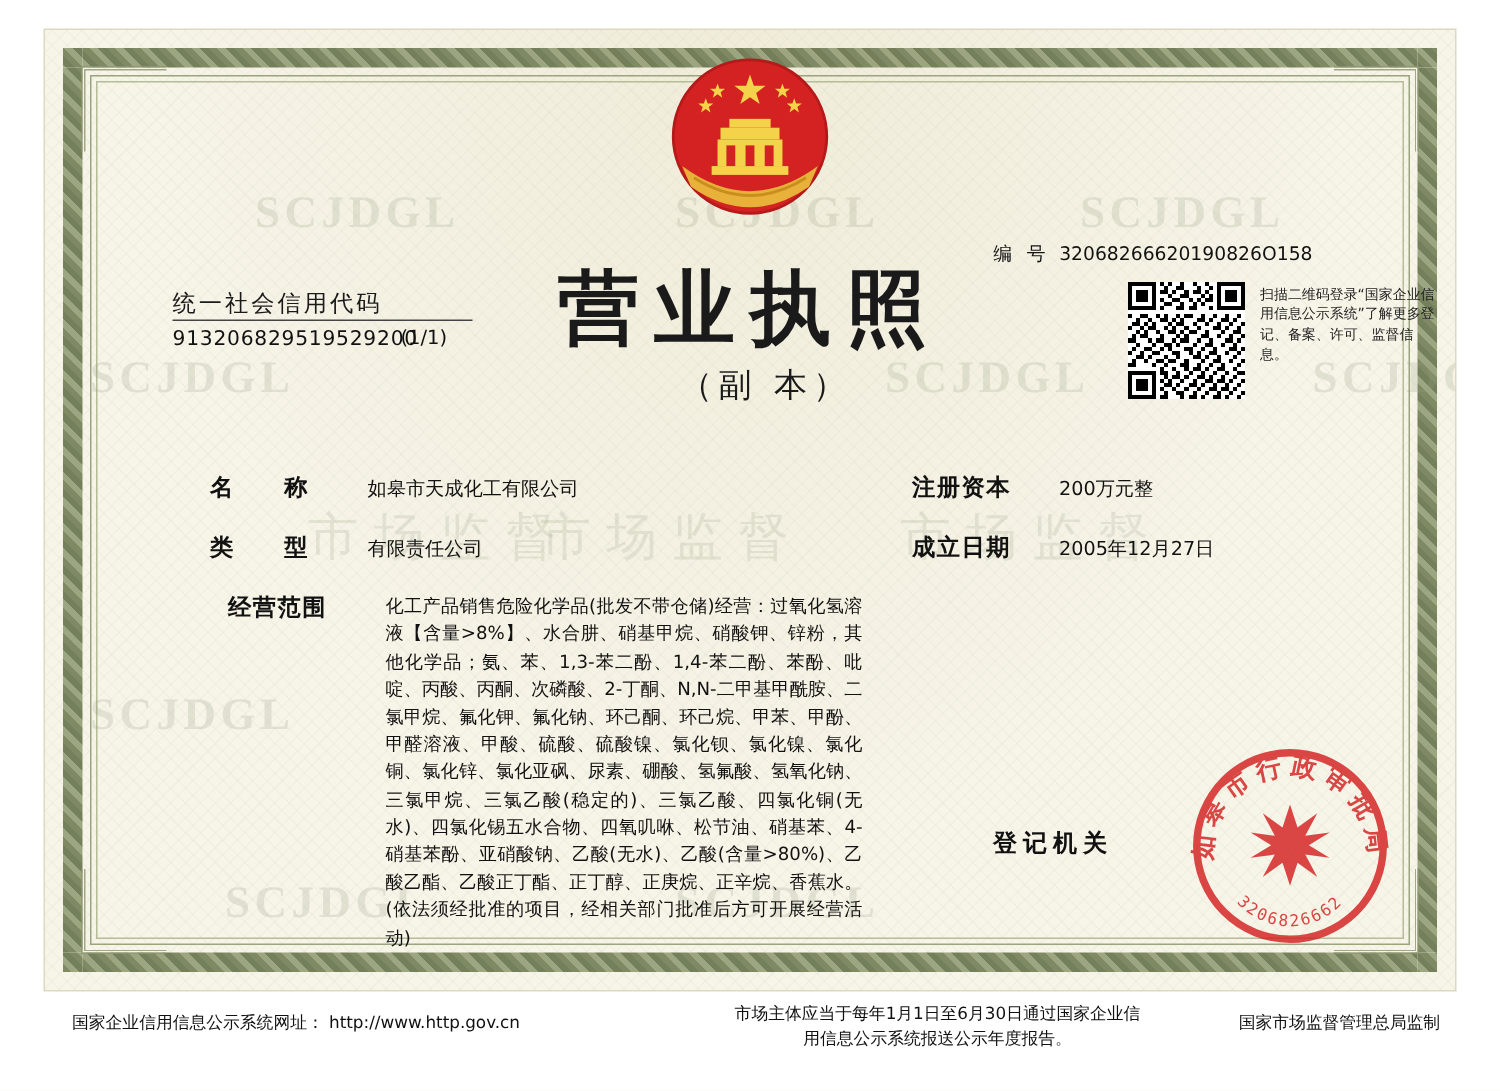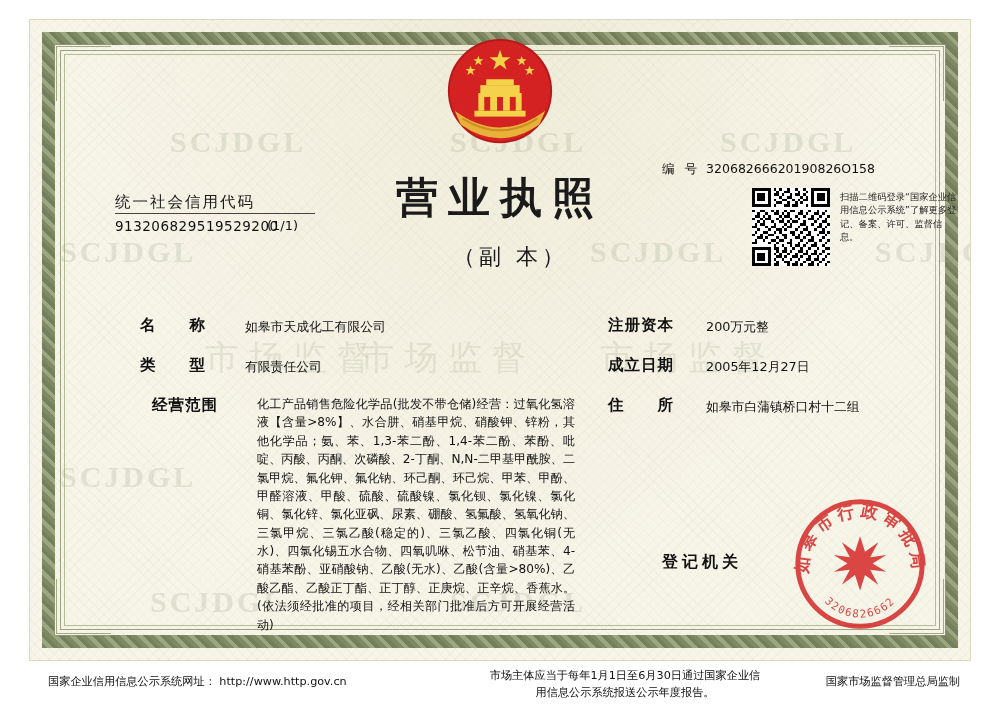--- a/index.html
+++ b/index.html
@@ -131,21 +131,21 @@
 
   
   .title-main {
     position: absolute;
     left: 0;
     right: 0;
     top: 150px;
     text-align: center;
     font-family: "DejaVu Sans", sans-serif;
     font-weight: bold;
-    font-size: 42px;
+    font-size: 54px;
     letter-spacing: 10px;
     color: #1a1a1a;
   }
   .title-sub {
     position: absolute;
     left: 0;
     right: 0;
     top: 222px;
     text-align: center;
     font-size: 22px;
@@ -641,24 +641,20 @@
 
       <div class="fields-right">
         <div class="row" style="height:22px;">
           <span class="flabel sp0">注册资本</span>
           <span class="fvalue">200万元整</span>
         </div>
         <div class="row" style="height:22px;">
           <span class="flabel sp0">成立日期</span>
           <span class="fvalue">2005年12月27日</span>
         </div>
-        <div class="row" style="height:22px;">
-          <span class="flabel sp0">住　　所</span>
-          <span class="fvalue">如皋市白蒲镇桥口村十二组</span>
-        </div>
       </div>
 
       <div class="registrar">登记机关</div>
 
       <div class="seal">
         <svg viewBox="0 0 150 150" width="148" height="148" aria-hidden="true">
           <g opacity="0.82">
             <circle cx="75" cy="75" r="63" fill="none" stroke="#d32020" stroke-width="5"></circle>
             <path id="sealArcTop" d="M 22 80 A 53 53 0 0 1 128 80" fill="none"></path>
             <text font-family="'DejaVu Sans', sans-serif" font-size="17" font-weight="bold" fill="#d32020" letter-spacing="5">

